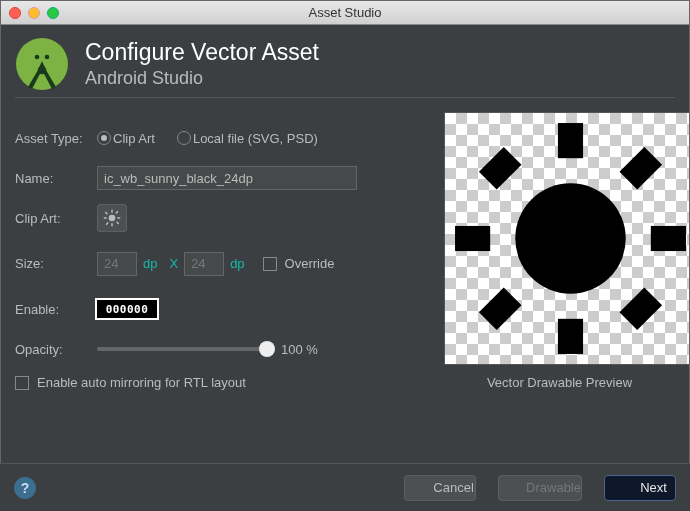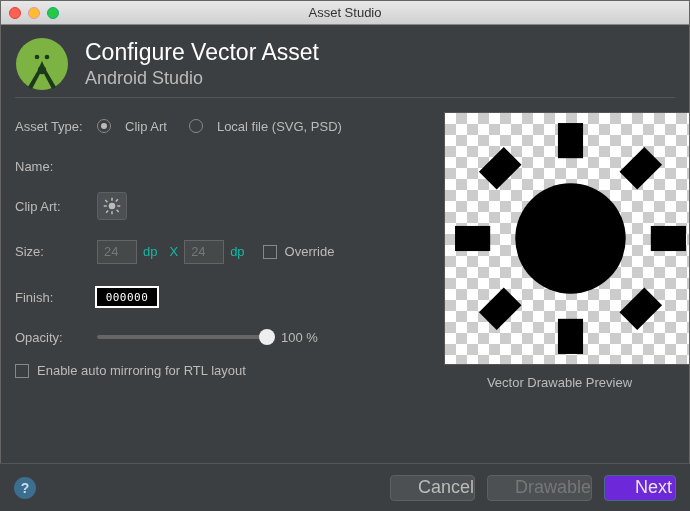--- a/index.html
+++ b/index.html
@@ -31,26 +31,26 @@
       position: absolute; left: 0; right: 0; text-align: center;
       color: #333; font-size: 13px;
     }
     .content { padding: 12px 14px 0 14px; }
     .header-row { display:flex; align-items:center; gap:16px; }
     .as-logo { width:54px; height:54px; position:relative; }
     .as-logo svg { width:54px; height:54px; }
     .header-text h1 { color:#fff; font-weight:400; font-size:23px; }
     .header-text .sub { color:#bbb; font-size:18px; margin-top:2px;}
     .sep { border-top:1px solid #515658; margin:6px 0 14px 0;}
-    .main-row { display:flex; gap:14px; align-items:flex-start;}
+    .main-row { display:flex; gap:14px; align-items:flex-end;}
     .form-col { flex:1; }
     .preview-col { width:255px;padding-left:24px; }
     .form-row { display:flex; align-items:center; min-height:28px; margin-bottom:12px;}
     .form-row .label { width:82px; flex-shrink:0; color:#bbb; }
-    .radio { display:inline-flex; align-items:center; gap:14px; margin-right:22px; cursor:pointer;}
+    .radio { display:inline-flex; align-items:center; gap:2px; margin-right:22px; cursor:pointer;}
     .radio .rcircle {
       width:14px; height:14px; border:1px solid #888; border-radius:50%;
       display:inline-flex; align-items:center; justify-content:center; background:#3c3f41;
     }
     .radio.sel .rcircle::after { content:""; width:6px; height:6px; background:#bbb; border-radius:50%; display:block;}
     .text-input {
       background:#45494a; border:1px solid #646464; color:#bbb;
       height:24px; padding:0 6px; font-size:13px;
     }
     .text-input.name { width:260px; }
@@ -58,21 +58,21 @@
     .dp { margin:12px 6px; color:#14b8a6; }
     .clipart-btn {
       width:30px; height:28px; background:#4c5052; border:1px solid #5e6060;
       display:flex; align-items:center; justify-content:center; cursor:pointer;
       border-radius:3px;
     }
     .chk { width:14px; height:14px; border:1px solid #888; background:#3c3f41; margin-right:8px; display:inline-block;}
     .color-swatch {
       width:60px; height:18px; background:#000; color:#fff; font-size:11px;
       outline:2px solid #fff; display:flex; align-items:center; justify-content:center;
-      letter-spacing:0.5px; font-family:monospace;
+      letter-spacing:0.5px; font-family:monospace;font-weight:bold;
     }
     .slider-wrap { display:flex; align-items:center; flex:1;}
     .slider-track { position:relative; width:170px; height:4px; background:#666; border-radius:2px; margin-right:14px;}
     .slider-thumb { position:absolute; right:-8px; top:-6px; width:16px; height:16px; background:#eee; border-radius:50%;}
     .pct { color:#bbb; }
     .mirror-row { display:flex; align-items:center; margin-top:8px;}
     .preview-frame {
       width:253px; height:253px; background:#fff;
       position:relative; border:1px solid #555;
     }
@@ -93,27 +93,27 @@
       border-top:1px solid #515658; display:flex; align-items:center;
       padding:0 14px; background:#3c3f41;
     }
     .help {
       width:22px; height:22px; border-radius:50%; background:#3b6e8f;
       color:#cde; display:flex; align-items:center; justify-content:center;
       font-weight:bold; font-size:14px; cursor:pointer;
     }
     .footer-spacer { flex:1;}
     .btn {
-      min-width:72px; height:26px; margin-left:12px; border-radius:4px;
+      min-width:72px; height:26px; margin-left:22px; border-radius:4px;
       display:flex; align-items:center; justify-content:center;
       background:#4c5052; border:1px solid #5e6060; color:#bbb;
-      font-size:18px; cursor:pointer;padding-left:27px;
+      font-size:13px; cursor:pointer;padding-left:27px;
     }
     .btn.disabled { color:#777; cursor:default;}
-    .btn.primary { background:#6d28d9; border-color:#4a688c; color:#e6e6e6;}
+    .btn.primary { background:#0f172a; border-color:#4a688c; color:#e6e6e6;}
   </style>
 </head>
 <body>
 
 <div class="titlebar">
   <div class="traffic">
     <div class="tl r"></div>
     <div class="tl y"></div>
     <div class="tl g"></div>
   </div>
@@ -148,20 +148,21 @@
           <span>Clip Art</span>
         </span>
         <span class="radio">
           <span class="rcircle"></span>
           <span>Local file (SVG, PSD)</span>
         </span>
       </div>
 
       <div class="form-row">
         <div class="label">Name:</div>
+        <input class="text-input name" value="ic_wb_sunny_black_24dp" style="">
       </div>
 
       <div class="form-row">
         <div class="label">Clip Art:</div>
         <div class="clipart-btn">
           <svg width="18" height="18" viewBox="0 0 24 24">
             <circle cx="12" cy="12" r="4.4" fill="#bbb"></circle>
             <g fill="#bbb">
               <rect x="11" y="1" width="2" height="4"></rect>
                 <rect x="11" y="19" width="2" height="4"></rect>
@@ -182,21 +183,21 @@
         <span class="dp">dp</span>
         <span class="dp">X</span>
         <input class="text-input size" disabled="" value="24" style="">
         <span class="dp">dp</span>
         <span style="width:12px"></span>
         <span class="chk"></span>
         <span>Override</span>
       </div>
 
       <div class="form-row">
-        <div class="label">Finish:</div>
+        <div class="label">Enable:</div>
         <div class="color-swatch">000000</div>
       </div>
 
       <div class="form-row">
         <div class="label">Opacity:</div>
         <div class="slider-wrap">
           <div class="slider-track">
             <div class="slider-thumb"></div>
           </div>
           <span class="pct">100 %</span>

